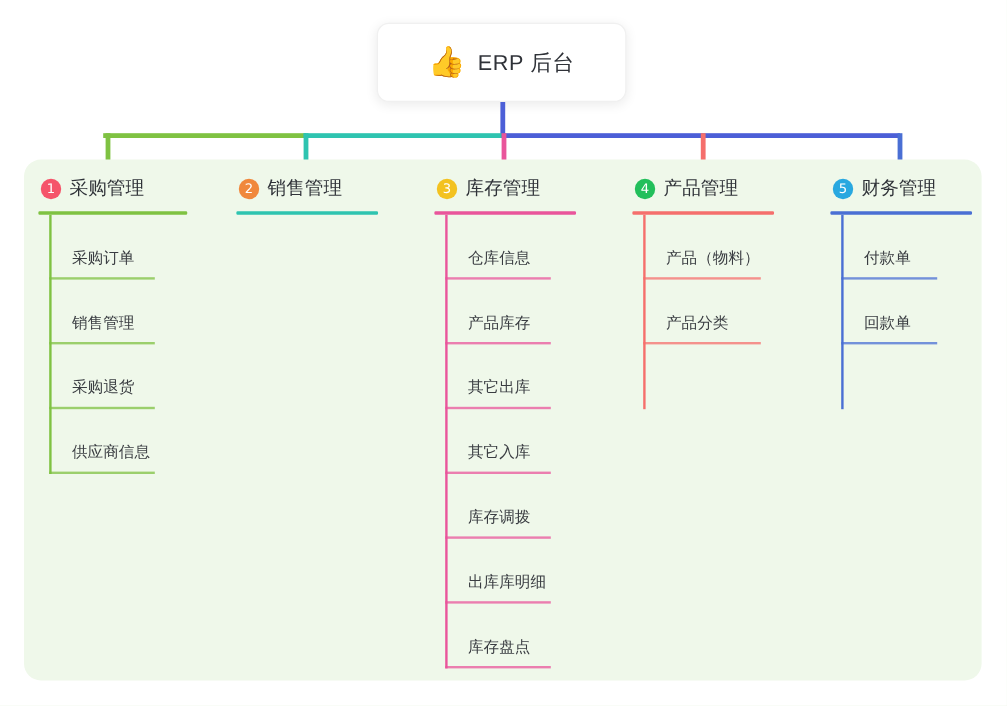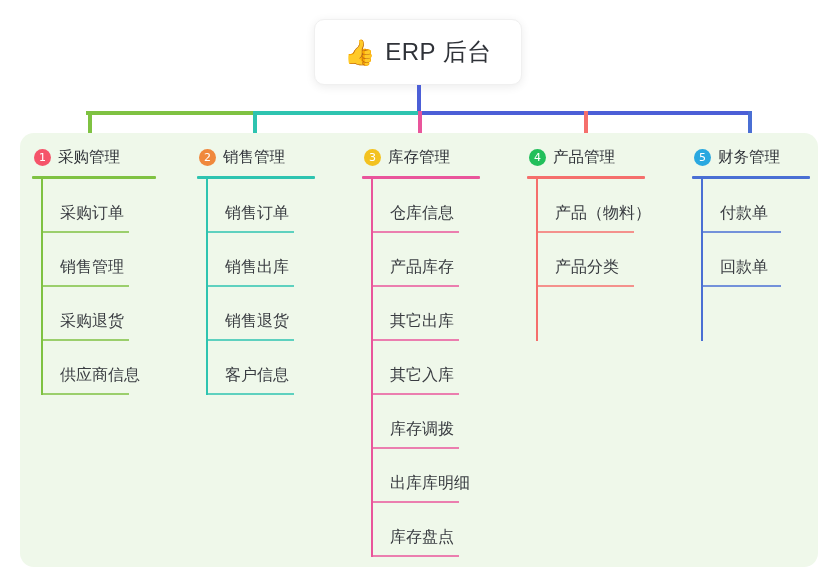--- a/index.html
+++ b/index.html
@@ -17,21 +17,21 @@
   .root-card{
     position:absolute;left:314px;top:19px;width:208px;height:66px;
     background:#ffffff;border-radius:10px;
     border:1px solid #f0f0f0;
     box-shadow:0 2px 10px rgba(0,0,0,.08);
     display:flex;align-items:center;justify-content:center;gap:10px;
     box-sizing:border-box;
   }
   .root-emoji{font-size:25px;line-height:1;}
   .root-title{
-    font-size:24px;color:#2f3238;letter-spacing:.5px;white-space:nowrap;
+    font-size:18px;color:#2f3238;letter-spacing:.5px;white-space:nowrap;
   }
 
   
   .stem{position:absolute;left:417px;top:85px;width:4px;height:29px;background:#4c5fd7;}
   .hbar{position:absolute;top:111px;height:4px;}
   .drop{position:absolute;top:111px;width:4px;}
 
   
   .panel{
     position:absolute;left:20px;top:133px;width:798px;height:434px;
@@ -48,21 +48,21 @@
   }
   .col-title{font-size:15.5px;color:#2f3238;white-space:nowrap;}
   .col-rule{height:3px;border-radius:1px;margin-top:3px;}
 
   
   .items{position:relative;margin-left:9px;padding-top:0;}
   .trunk{position:absolute;left:0;top:0;width:2px;}
   .item{position:relative;height:54px;}
   .item-label{
     position:absolute;left:19px;bottom:9px;
-    font-size:16px;color:#3a3d42;white-space:nowrap;
+    font-size:13px;color:#3a3d42;white-space:nowrap;
   }
   .item-rule{position:absolute;left:0;bottom:0;height:2px;}
 </style>
 </head>
 <body>
 
 <div id="stage">
 
   <div class="root-card">
     <span class="root-emoji">👍</span>
@@ -108,39 +108,20 @@
               <div class="item-rule" style="width: 88px; background: rgb(127, 194, 66); opacity: 0.75;"></div>
             </div>
           </div>
         </div>
         <div class="col" style="left: 177px; top: 8px;">
           <div class="col-head">
             <span class="badge" style="background: rgb(240, 136, 60);">2</span>
             <span class="col-title">销售管理</span>
           </div>
           <div class="col-rule" style="width: 118px; background: rgb(46, 196, 176);"></div>
-          <div class="items">
-            <div class="trunk" style="height: 216px; background: rgb(46, 196, 176);"></div>
-            <div class="item">
-              <span class="item-label">销售订单</span>
-              <div class="item-rule" style="width: 88px; background: rgb(46, 196, 176); opacity: 0.75;"></div>
-            </div>
-            <div class="item">
-              <span class="item-label">销售出库</span>
-              <div class="item-rule" style="width: 88px; background: rgb(46, 196, 176); opacity: 0.75;"></div>
-            </div>
-            <div class="item">
-              <span class="item-label">销售退货</span>
-              <div class="item-rule" style="width: 88px; background: rgb(46, 196, 176); opacity: 0.75;"></div>
-            </div>
-            <div class="item">
-              <span class="item-label">客户信息</span>
-              <div class="item-rule" style="width: 88px; background: rgb(46, 196, 176); opacity: 0.75;"></div>
-            </div>
-          </div>
         </div>
         <div class="col" style="left: 342px; top: 8px;">
           <div class="col-head">
             <span class="badge" style="background: rgb(243, 194, 32);">3</span>
             <span class="col-title">库存管理</span>
           </div>
           <div class="col-rule" style="width: 118px; background: rgb(233, 85, 155);"></div>
           <div class="items">
             <div class="trunk" style="height: 378px; background: rgb(233, 85, 155);"></div>
             <div class="item">

